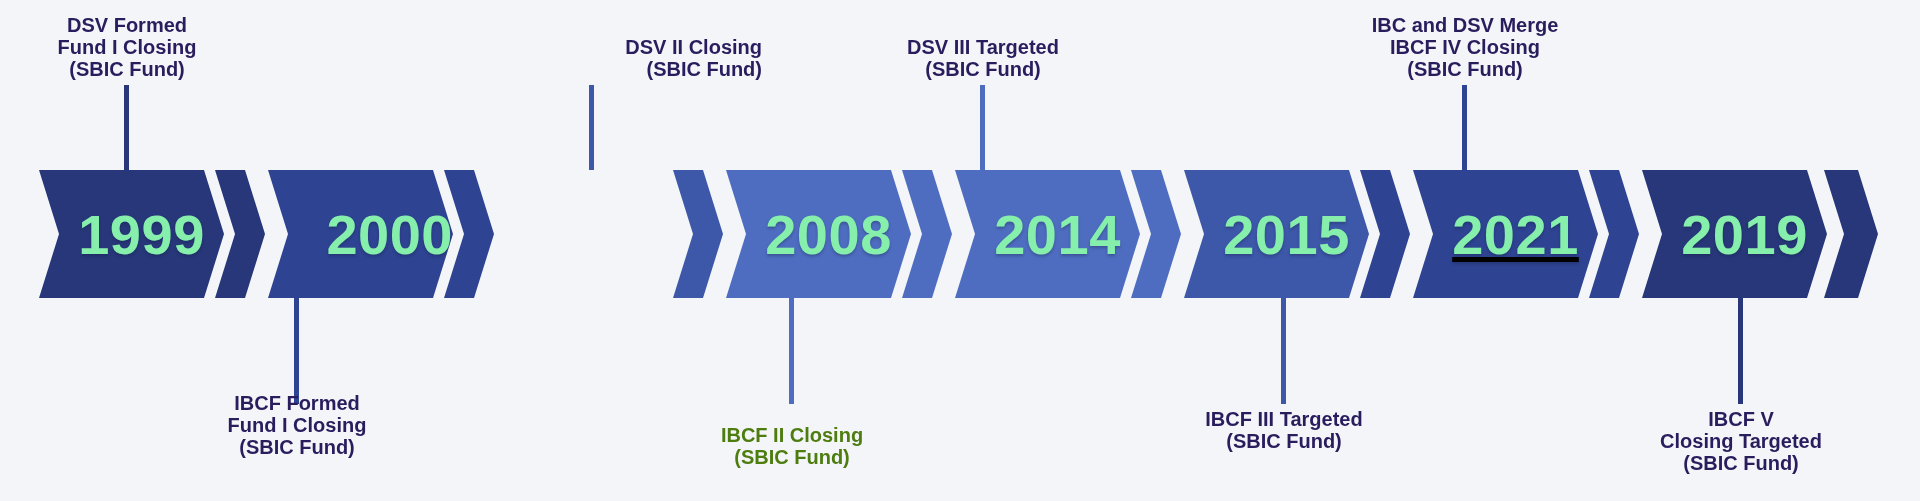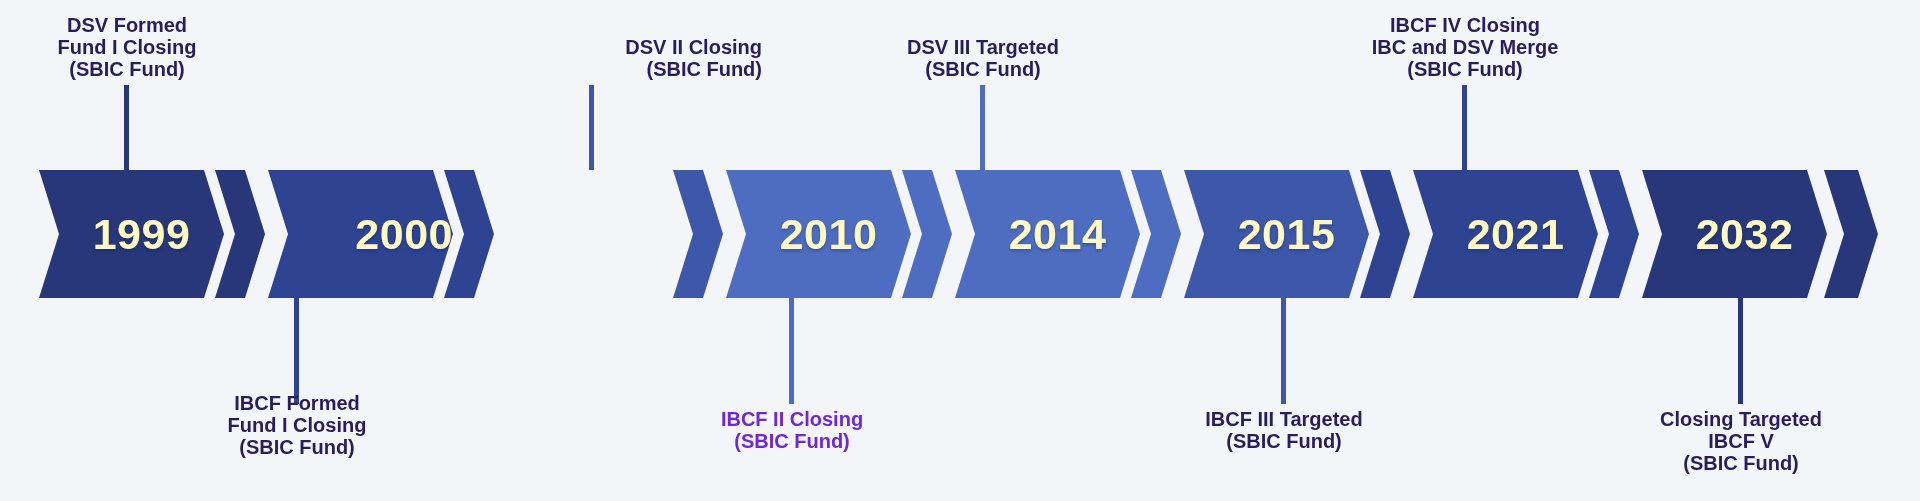--- a/index.html
+++ b/index.html
@@ -9,22 +9,22 @@
     overflow:hidden;
     font-family:"Liberation Sans", sans-serif;
   }
   .chevron{
     position:absolute;top:170px;height:128px;
     clip-path:polygon(0 0, calc(100% - 20px) 0, 100% 50%, calc(100% - 20px) 100%, 0 100%, 20px 50%);
     display:flex;align-items:center;justify-content:center;
     padding-left:20px;box-sizing:border-box;
   }
   .year{
-    font-weight:700;font-size:43px;letter-spacing:.5px;
-    color:#fef9c3;
+    font-weight:700;font-size:56px;letter-spacing:.5px;
+    color:#86efac;
     text-shadow:0 2px 3px rgba(15,25,60,.30);
   }
   .separator{
     position:absolute;top:170px;height:128px;
     clip-path:polygon(0 0, calc(100% - 20px) 0, 100% 50%, calc(100% - 20px) 100%, 0 100%, 20px 50%);
   }
   .connector{
     position:absolute;width:5px;
   }
   .event-label{
@@ -59,25 +59,25 @@
       <div class="line">Fund I Closing</div>
       <div class="line">(SBIC Fund)</div>
     </div>
     <div class="separator" style="left: 673px; width: 50px; background: rgb(61, 87, 169);"></div>
     <div class="connector" style="left: 589px; top: 85px; height: 85px; background: rgb(61, 87, 169);"></div>
     <div class="event-label" style="left: 422px; color: rgb(42, 29, 94); top: 36px; text-align: right;">
       <div class="line">DSV II Closing</div>
       <div class="line">(SBIC Fund)</div>
     </div>
     <div class="chevron" style="left: 726px; width: 185px; background: rgb(78, 109, 192);">
-      <span class="year">2010</span>
+      <span class="year">2008</span>
     </div>
     <div class="separator" style="left: 902px; width: 50px; background: rgb(78, 109, 192);"></div>
     <div class="connector" style="left: 789px; top: 298px; height: 106px; background: rgb(78, 109, 192);"></div>
-    <div class="event-label" style="left: 622px; color: #6d28d9; top: 408px;">
+    <div class="event-label" style="left: 622px; color: #4d7c0f; top: 424px;">
       <div class="line">IBCF II Closing</div>
       <div class="line">(SBIC Fund)</div>
     </div>
     <div class="chevron" style="left: 955px; width: 185px; background: rgb(78, 109, 192);">
       <span class="year">2014</span>
     </div>
     <div class="separator" style="left: 1131px; width: 50px; background: rgb(78, 109, 192);"></div>
     <div class="connector" style="left: 980px; top: 85px; height: 85px; background: rgb(78, 109, 192);"></div>
     <div class="event-label" style="left: 813px; color: rgb(42, 29, 94); top: 36px;">
       <div class="line">DSV III Targeted</div>
@@ -85,33 +85,33 @@
     </div>
     <div class="chevron" style="left: 1184px; width: 185px; background: rgb(61, 87, 169);">
       <span class="year">2015</span>
     </div>
     <div class="separator" style="left: 1360px; width: 50px; background: rgb(46, 67, 146);"></div>
     <div class="connector" style="left: 1281px; top: 298px; height: 106px; background: rgb(61, 87, 169);"></div>
     <div class="event-label" style="left: 1114px; color: rgb(42, 29, 94); top: 408px;">
       <div class="line">IBCF III Targeted</div>
       <div class="line">(SBIC Fund)</div>
     </div>
-    <div class="chevron" style="left: 1413px; width: 185px; background: rgb(46, 67, 146);">
+    <div class="chevron" style="left: 1413px; width: 185px; background: rgb(46, 67, 146); text-decoration: underline;">
       <span class="year">2021</span>
     </div>
     <div class="separator" style="left: 1589px; width: 50px; background: rgb(46, 67, 146);"></div>
     <div class="connector" style="left: 1462px; top: 85px; height: 85px; background: rgb(46, 67, 146);"></div>
     <div class="event-label" style="left: 1295px; color: rgb(42, 29, 94); top: 14px;">
+      <div class="line">IBC and DSV Merge</div>
       <div class="line">IBCF IV Closing</div>
-      <div class="line">IBC and DSV Merge</div>
       <div class="line">(SBIC Fund)</div>
     </div>
     <div class="chevron" style="left: 1642px; width: 185px; background: rgb(39, 55, 121);">
-      <span class="year">2032</span>
+      <span class="year">2019</span>
     </div>
     <div class="separator" style="left: 1824px; width: 54px; background: rgb(39, 55, 121);"></div>
     <div class="connector" style="left: 1738px; top: 298px; height: 106px; background: rgb(39, 55, 121);"></div>
     <div class="event-label" style="left: 1571px; color: rgb(42, 29, 94); top: 408px;">
+      <div class="line">IBCF V</div>
       <div class="line">Closing Targeted</div>
-      <div class="line">IBCF V</div>
       <div class="line">(SBIC Fund)</div>
     </div>
   </div>
 
 </body></html>

